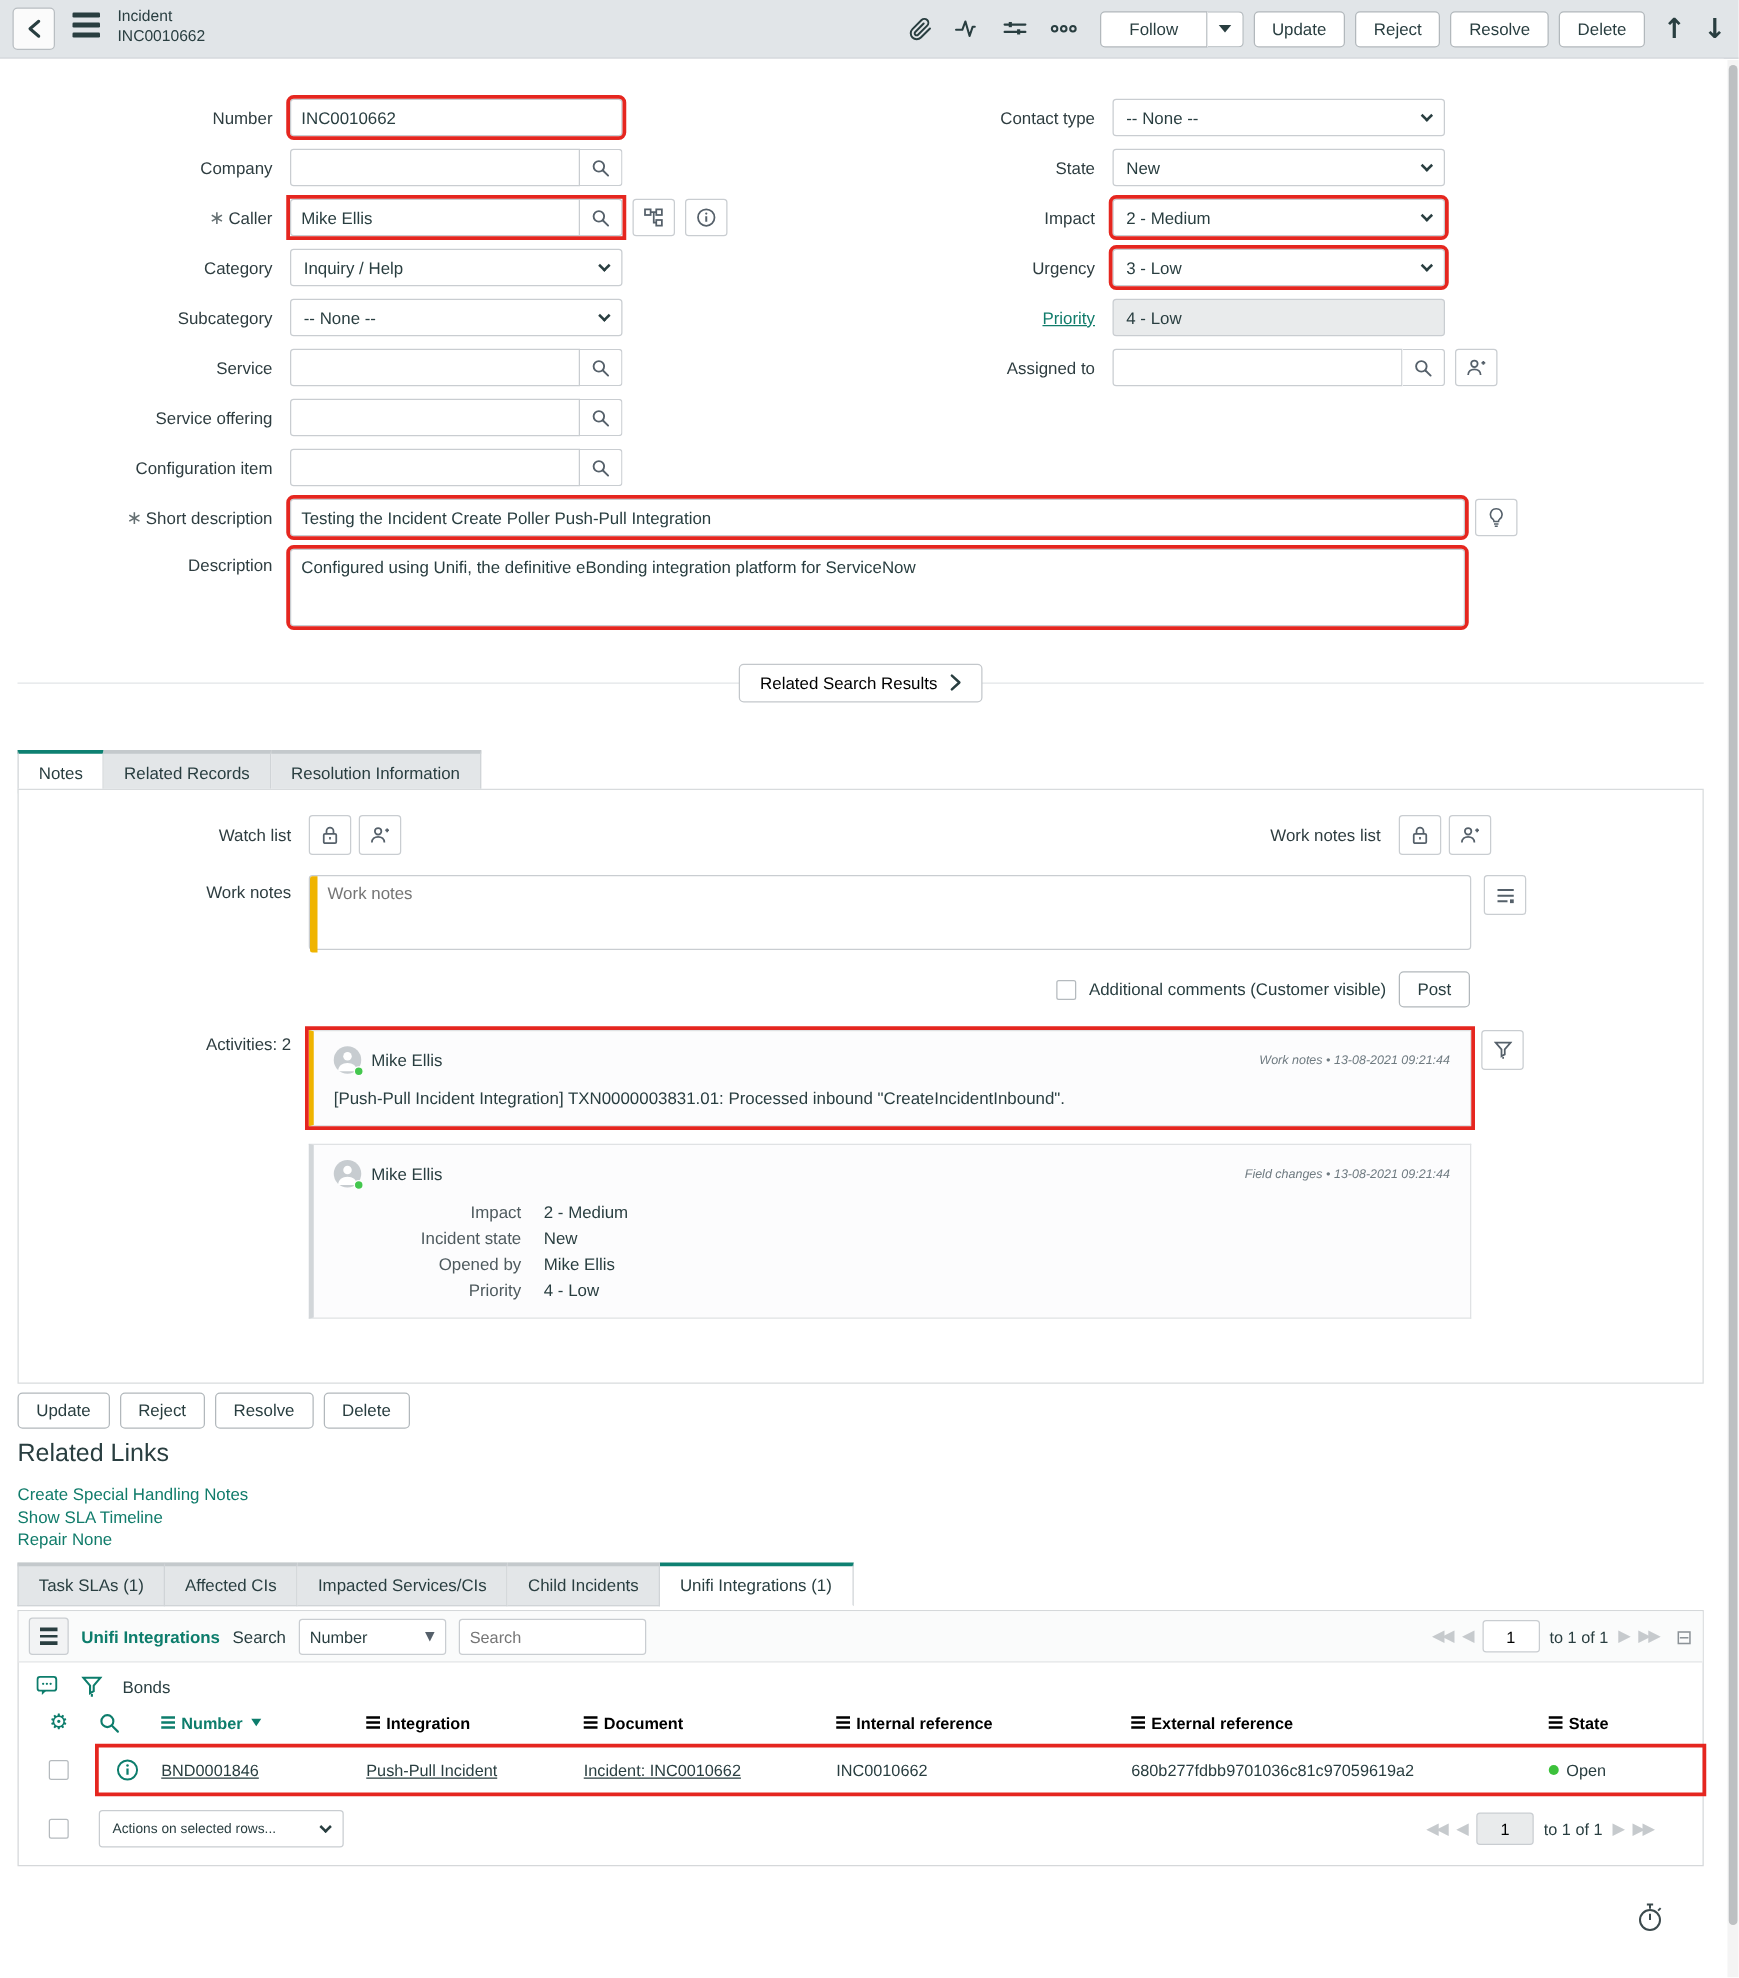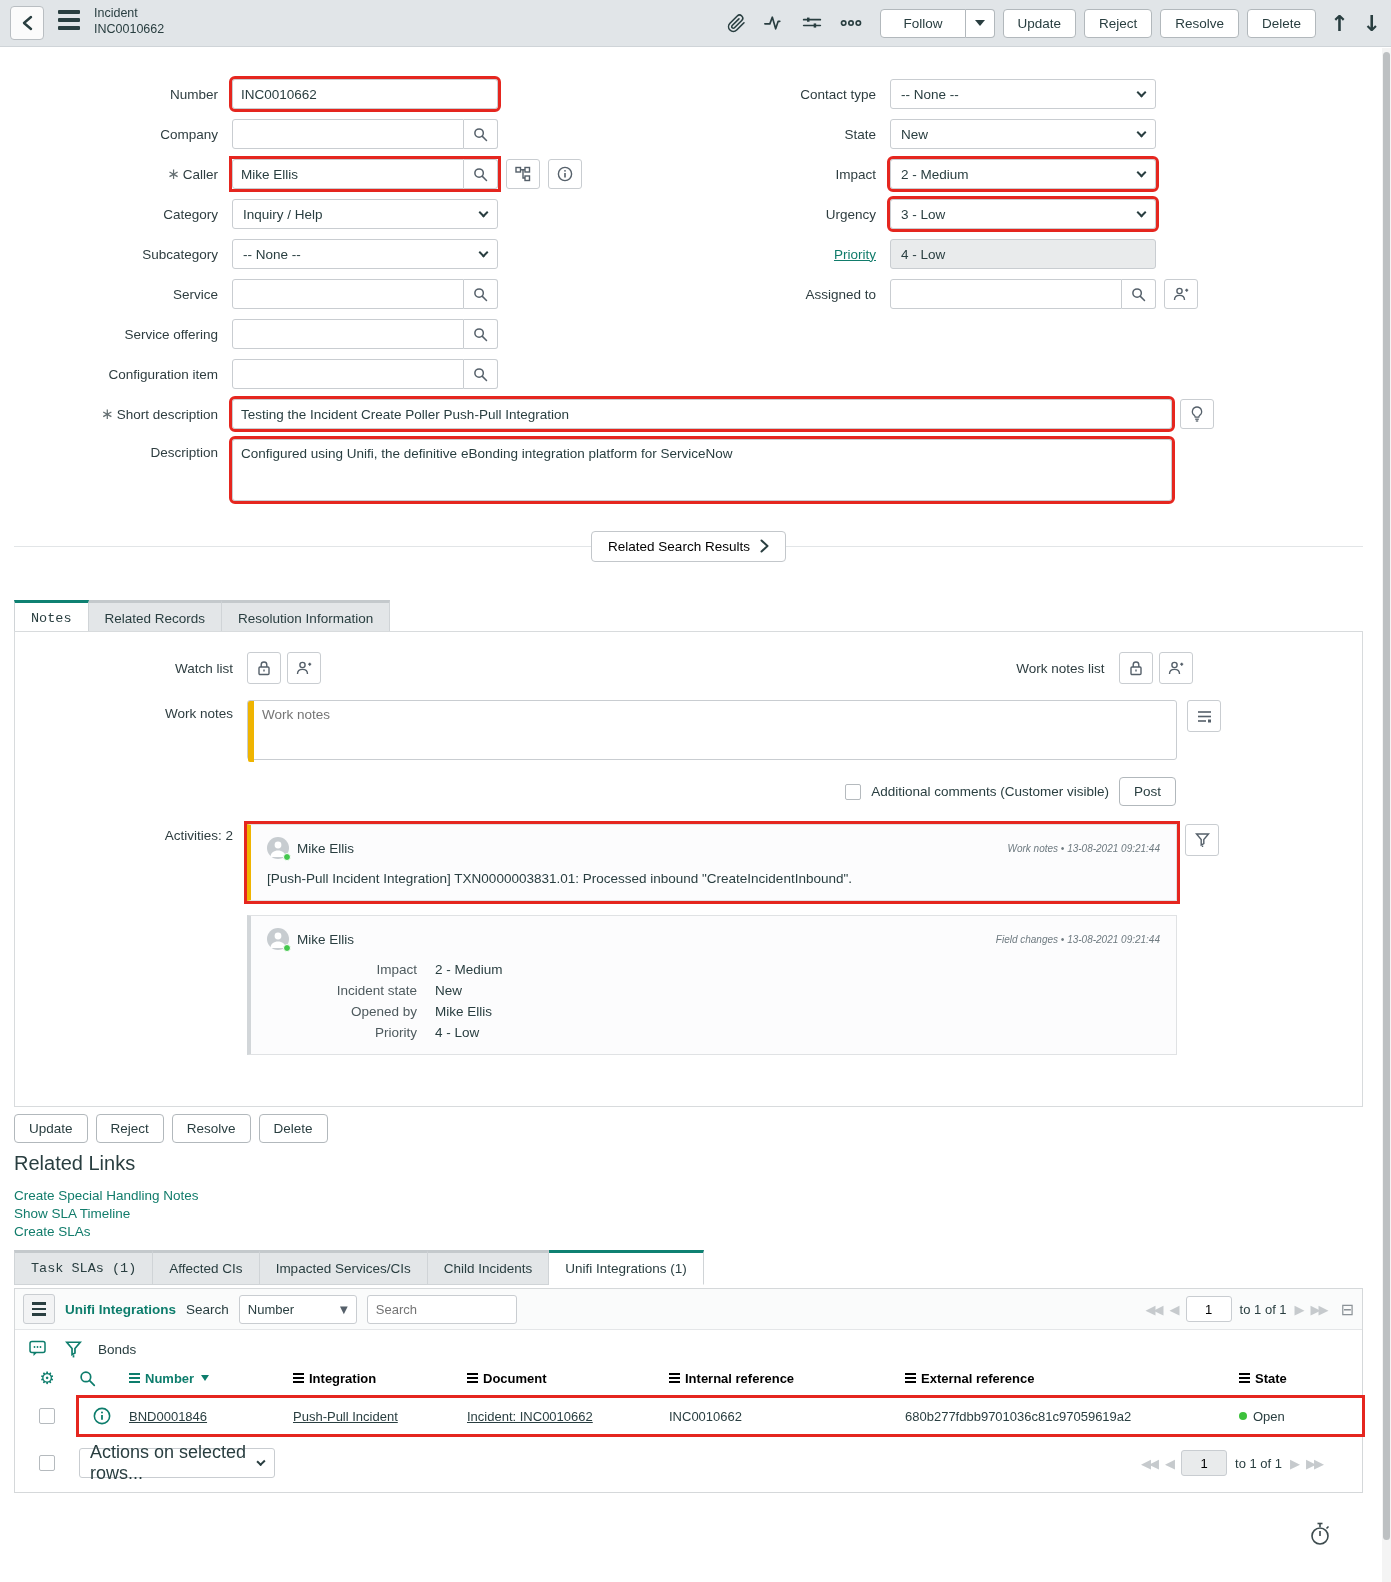--- a/index.html
+++ b/index.html
@@ -48,21 +48,21 @@
   .txtarea { width:100%; min-height:62px; border:1px solid #c9cdd1; border-radius:3px; padding:6px 8px; font-size:13.5px; font-family:inherit; color:#293e40; resize:none; }
 
   
   .rs-wrap { position:absolute; top:530px; left:14px; right:28px; height:32px; display:flex; justify-content:center; align-items:center; }
   .rs-wrap::before { content:""; position:absolute; left:0; right:0; top:16px; height:1px; background:#e2e5e7; }
   .rs-btn { position:relative; background:#fff; border:1px solid #c3c7cb; border-radius:4px; padding:7px 16px; display:flex; align-items:center; gap:10px; cursor:pointer; font-size:13.5px; }
 
   
   .tabstrip { position:absolute; left:14px; display:flex; }
   .tab { padding:8px 16px; background:#e3e6e8; border:1px solid #d0d4d7; border-top:3px solid #c4c9cc; border-left:none; cursor:pointer; font-size:13.5px; color:#293e40; }
-  .tab:first-child { border-left:1px solid #d0d4d7;font-family:Liberation Mono, monospace; }
+  .tab:first-child { border-left:1px solid #d0d4d7; }
   .tab.active { background:#fff; border-top:3px solid #0e8172; border-bottom:1px solid #fff; }
   .ts1 { top:600px; }
   .panel { position:absolute; left:14px; right:28px; top:631px; height:476px; border:1px solid #d8dbdd; background:#fff; padding:20px 0; }
 
   .prow { display:flex; align-items:center; margin-bottom:14px; }
   .plabel { width:232px; text-align:right; padding-right:14px; color:#2e3d40; }
   .iconbox { width:34px; height:32px; border:1px solid #c9cdd1; border-radius:3px; background:#fff; display:flex; align-items:center; justify-content:center; cursor:pointer; margin-right:6px; }
   .half { display:flex; align-items:center; width:50%; }
 
   .wn-wrap { position:relative; width:930px; }
@@ -118,21 +118,21 @@
   .colhdr .bars { font-weight:normal; }
   .colhdr.sorted { color:#0d7d6c; }
   .bars { display:inline-flex; flex-direction:column; gap:2px; }
   .bars i { width:11px; height:2px; background:currentColor; display:block; }
   .sort-dn { width:0; height:0; border-left:4px solid transparent; border-right:4px solid transparent; border-top:6px solid #0d7d6c; margin-left:2px; }
   .cell-link { color:#293e40; text-decoration:underline; cursor:pointer; font-size:13px; }
   .cell-txt { color:#293e40; font-size:13px; }
   .state-open { display:flex; align-items:center; gap:6px; font-size:13px; }
   .dot { width:8px; height:8px; border-radius:50%; background:#3cc13b; }
   .actions-row { display:flex; align-items:center; padding:12px 0 14px 0; }
-  .actions-sel { width:196px; height:30px; border:1px solid #c9cdd1; border-radius:3px; background:#fff; display:flex; align-items:center; justify-content:space-between; padding:0 10px; cursor:pointer; font-size:18px; }
+  .actions-sel { width:196px; height:30px; border:1px solid #c9cdd1; border-radius:3px; background:#fff; display:flex; align-items:center; justify-content:space-between; padding:0 10px; cursor:pointer; font-size:11px; }
   .pager2 { margin-left:auto; margin-right:40px; display:flex; align-items:center; gap:8px; font-size:13px; }
   .pg-input.gray { background:#e9ebec; }
 
   .stopwatch { position:absolute; right:60px; top:1522px; cursor:pointer; }
 
   
   .vscroll { position:absolute; top:48px; right:0; bottom:0; width:9px; background:#f4f4f4; }
   .vthumb { position:absolute; top:4px; left:1px; width:7px; height:97%; background:#bdc0c2; border-radius:4px; }
 
   svg { display:block; }
@@ -522,21 +522,21 @@
   <button class="btn">Update</button>
   <button class="btn">Reject</button>
   <button class="btn">Resolve</button>
   <button class="btn">Delete</button>
 </div>
 
 <div class="rel-links">
   <h2>Related Links</h2>
   <a>Create Special Handling Notes</a>
   <a>Show SLA Timeline</a>
-  <a>Create SLAs</a>
+  <a>Repair None</a>
 </div>
 
 <div class="tabstrip ts2">
   <div class="tab">Task SLAs (1)</div>
   <div class="tab">Affected CIs</div>
   <div class="tab">Impacted Services/CIs</div>
   <div class="tab">Child Incidents</div>
   <div class="tab active">Unifi Integrations (1)</div>
 </div>
 

